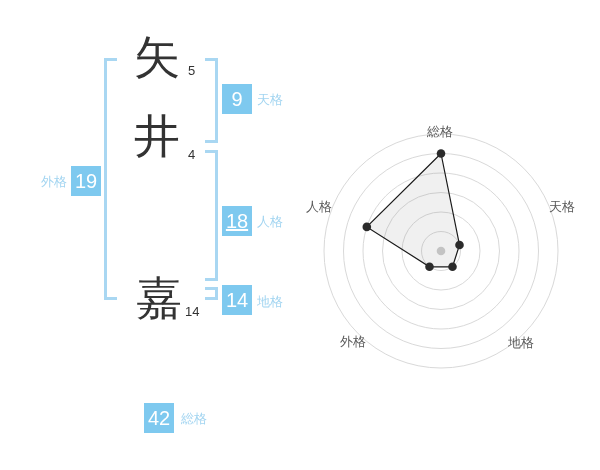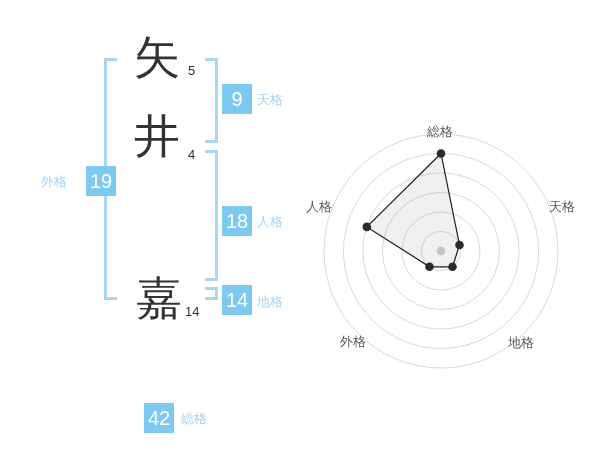--- a/index.html
+++ b/index.html
@@ -43,26 +43,26 @@
 
   <div class="kanji" style="left:136px; top:275px;">嘉</div>
   <div class="strokes" style="left:185px; top:305px;">14</div>
 
   <div class="bracket bracket-left" style="left:104px; top:58px;  height:242px;"></div>
   <div class="bracket bracket-right" style="left:205px; top:58px;  height:85px;"></div>
   <div class="bracket bracket-right" style="left:205px; top:150px; height:131px;"></div>
   <div class="bracket bracket-right" style="left:205px; top:287px; height:13px;"></div>
 
   <div class="cat-label" style="left:41px; top:175px;">外格</div>
-  <div class="badge" style="left:86px; top:166px;">19</div>
+  <div class="badge" style="left:71px; top:166px;">19</div>
 
   <div class="badge" style="left:222px; top:84px;">9</div>
   <div class="cat-label" style="left:257px; top:93px;">天格</div>
 
-  <div class="badge" style="left:222px; top:206px;">18</div>
+  <div class="badge" style="left:222px; top:206px;text-decoration:underline;">18</div>
   <div class="cat-label" style="left:257px; top:215px;">人格</div>
 
   <div class="badge" style="left:222px; top:285px;">14</div>
   <div class="cat-label" style="left:257px; top:295px;">地格</div>
 
   <div class="badge" style="left:144px; top:403px;">42</div>
   <div class="cat-label" style="left:181px; top:412px;">総格</div>
 
   <svg id="radar" width="290" height="270" viewBox="0 0 290 270">
       <circle cx="141" cy="141" r="19.5" fill="none" stroke="#d9d9d9" stroke-width="1"></circle>

